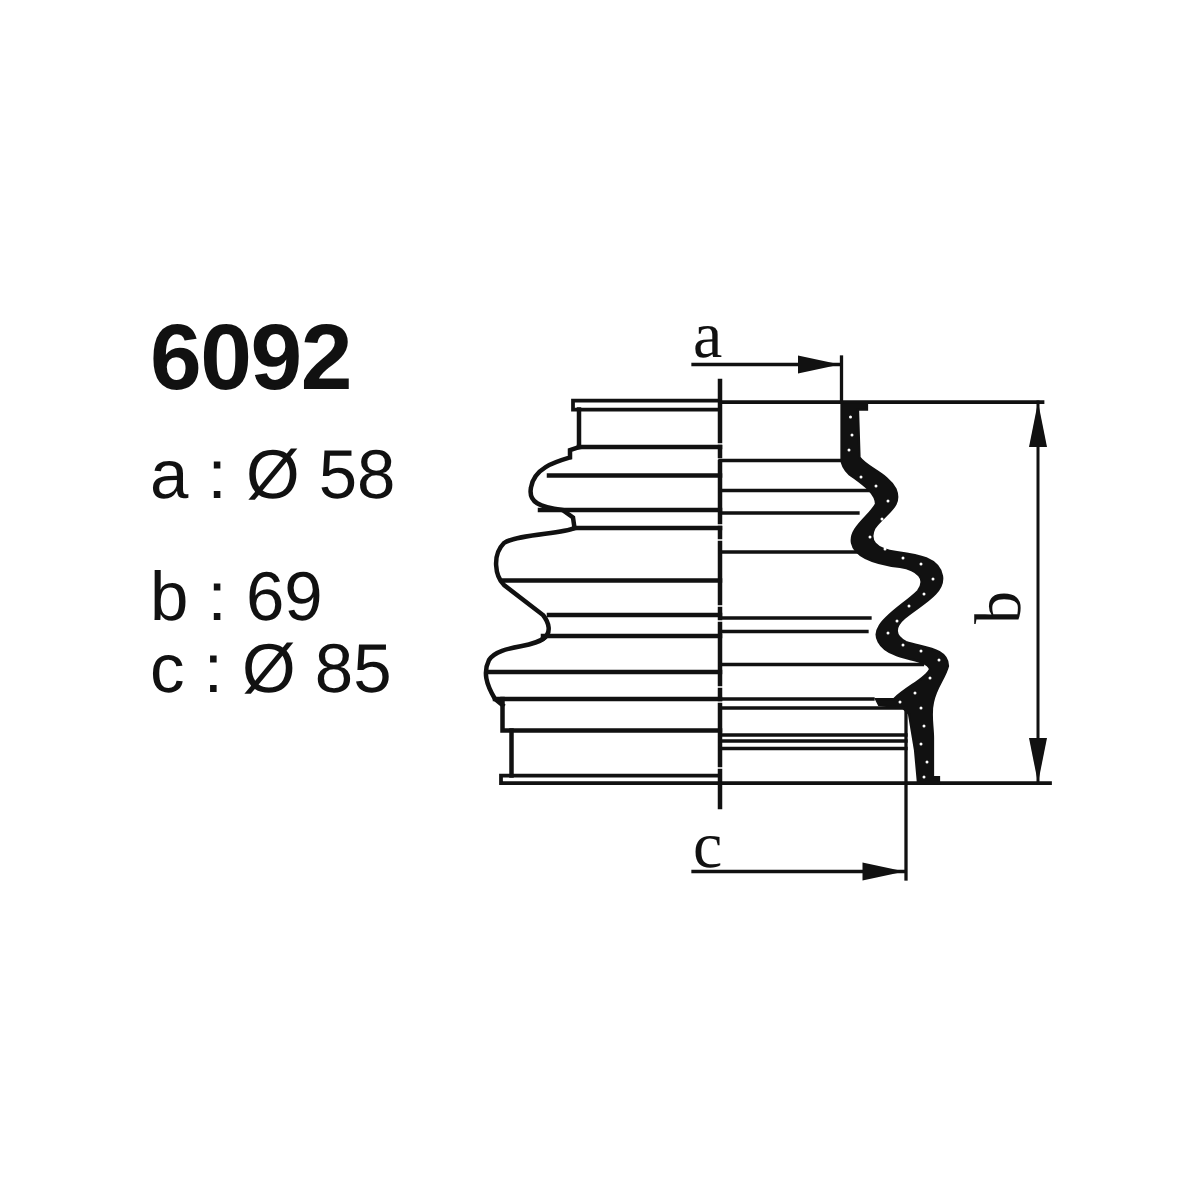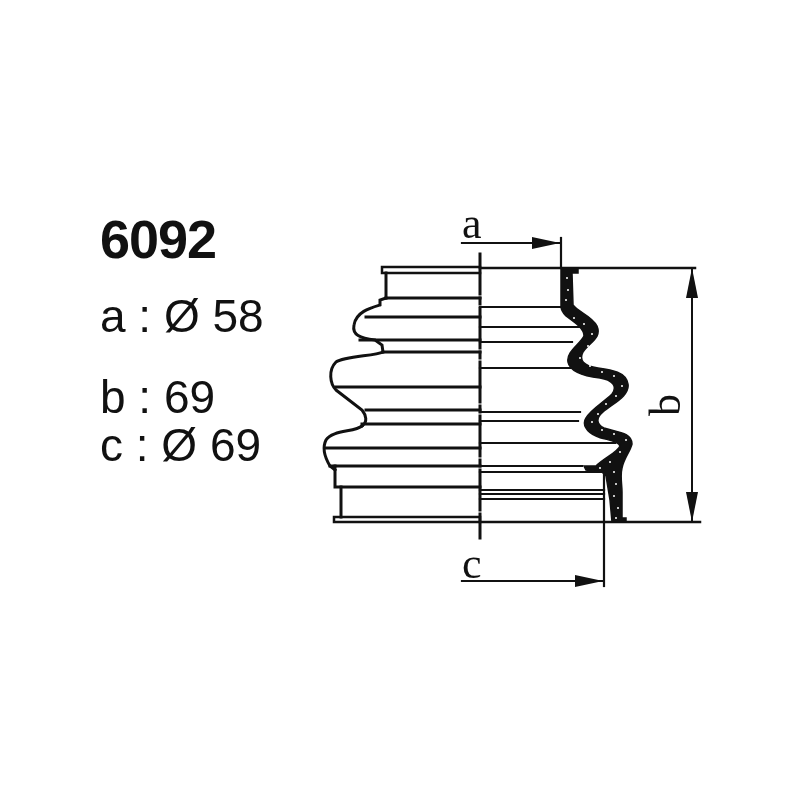--- a/index.html
+++ b/index.html
@@ -1,41 +1,41 @@
 <!DOCTYPE html>
 <html><head>
 <meta charset="utf-8">
 <style>
   html, body { margin: 0; padding: 0; background: #ffffff; }
   #canvas { position: relative; width: 800px; height: 800px; background: #ffffff; overflow: hidden; }
   .part-number {
     position: absolute; left: 100px; top: 208px;
     font-family: "Liberation Sans", sans-serif; font-weight: bold;
-    font-size: 54px; line-height: 62px; color: #111111; letter-spacing: -1px;
+    font-size: 62px; line-height: 62px; color: #111111; letter-spacing: -1px;
   }
   .spec {
     position: absolute; left: 100px;
     font-family: "Liberation Sans", sans-serif; font-weight: normal;
     font-size: 46px; line-height: 46px; color: #111111; white-space: pre;
   }
   .spec-a { top: 293px; }
   .spec-b { top: 374px; }
   .spec-c { top: 422px; }
   svg { position: absolute; left: 0; top: 0; }
   .dimlabel { font-family: "Liberation Serif", serif; font-size: 44px; fill: #111111; }
 </style>
 </head>
 <body>
 
 <div id="canvas">
 
   <div class="part-number">6092</div>
   <div class="spec spec-a">a : Ø 58</div>
   <div class="spec spec-b">b : 69</div>
-  <div class="spec spec-c">c : Ø 69</div>
+  <div class="spec spec-c">c : Ø 85</div>
 
   <svg width="800" height="800" viewBox="0 0 800 800">
     <g stroke="#111111" fill="none" stroke-linecap="square">
 
       <g stroke-width="3">
 
         <path d="M382 267 L480 267 M382 267 L382 273 L480 273" stroke-width="2.5"></path>
 
         <path d="M386 273 L386 298"></path>
         <line x1="386" y1="298" x2="480" y2="298"></line>

